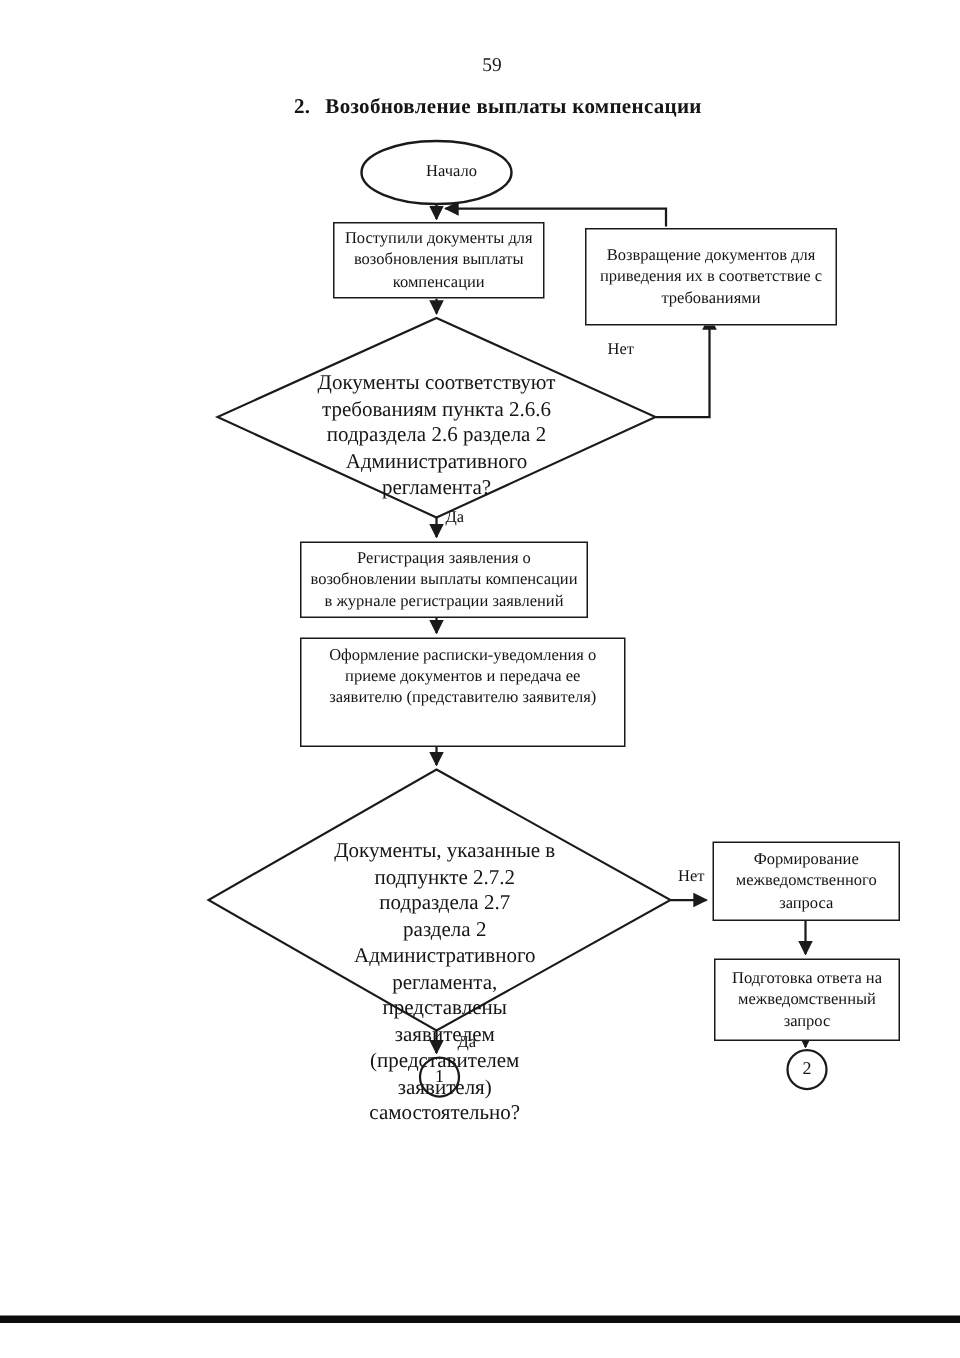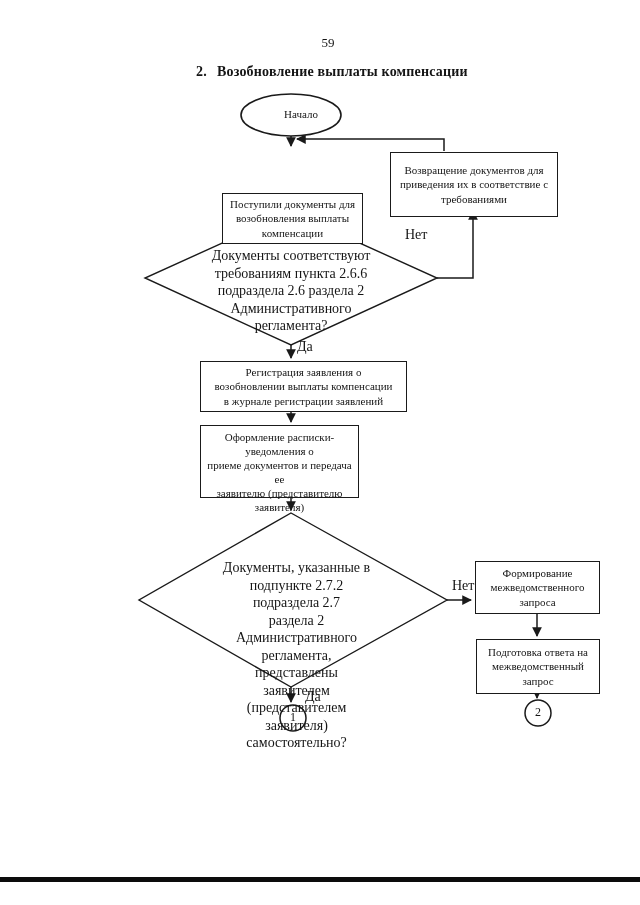--- a/index.html
+++ b/index.html
@@ -43,42 +43,42 @@
     background: #ffffff;
     display: flex;
     align-items: center;
     justify-content: center;
     text-align: center;
     font-size: 11px;
     line-height: 1.28;
     padding: 2px 4px;
   }
   .pre { white-space: pre-line; }
-  .box-received      { left: 222px; top: 148px; width: 141px; height: 51px; margin-top: 45px; }
+  .box-received      { left: 222px; top: 148px; width: 141px; height: 51px; }
   .box-return        { left: 390px; top: 152px; width: 168px; height: 65px; }
-  .box-registration  { left: 200px; top: 361px; width: 207px; height: 51px; }
-  .box-receipt       { left: 200px; top: 425px; width: 159px; height: 73px; align-items: flex-start; padding-top: 4px; }
+  .box-registration  { left: 200px; top: 361px; width: 192px; height: 51px; }
+  .box-receipt       { left: 200px; top: 425px; width: 217px; height: 73px; align-items: flex-start; padding-top: 4px; }
   .box-form-request  { left: 475px; top: 561px; width: 125px; height: 53px; }
   .box-prepare-answer{ left: 476px; top: 639px; width: 124px; height: 55px; }
   .start-label {
     left: 241px; top: 108px; width: 120px;
     text-align: center;
     font-size: 11px;
   }
   .diamond-text {
     position: absolute;
     text-align: center;
     font-size: 14px;
     line-height: 1.25;
   }
   .dtext-1 { left: 211px; top: 247px; width: 160px; }
   .dtext-2 { left: 219px; top: 559px; width: 155px; }
   .branch-label {
     position: absolute;
-    font-size: 14px;
+    font-size: 11px;
   }
   .lbl-no-1  { left: 405px; top: 227px; }
   .lbl-yes-1 { left: 297px; top: 339px; }
   .lbl-no-2  { left: 452px; top: 578px; }
   .lbl-yes-2 { left: 305px; top: 689px; }
   .circle-label {
     position: absolute;
     width: 26px;
     text-align: center;
     font-size: 12px;

